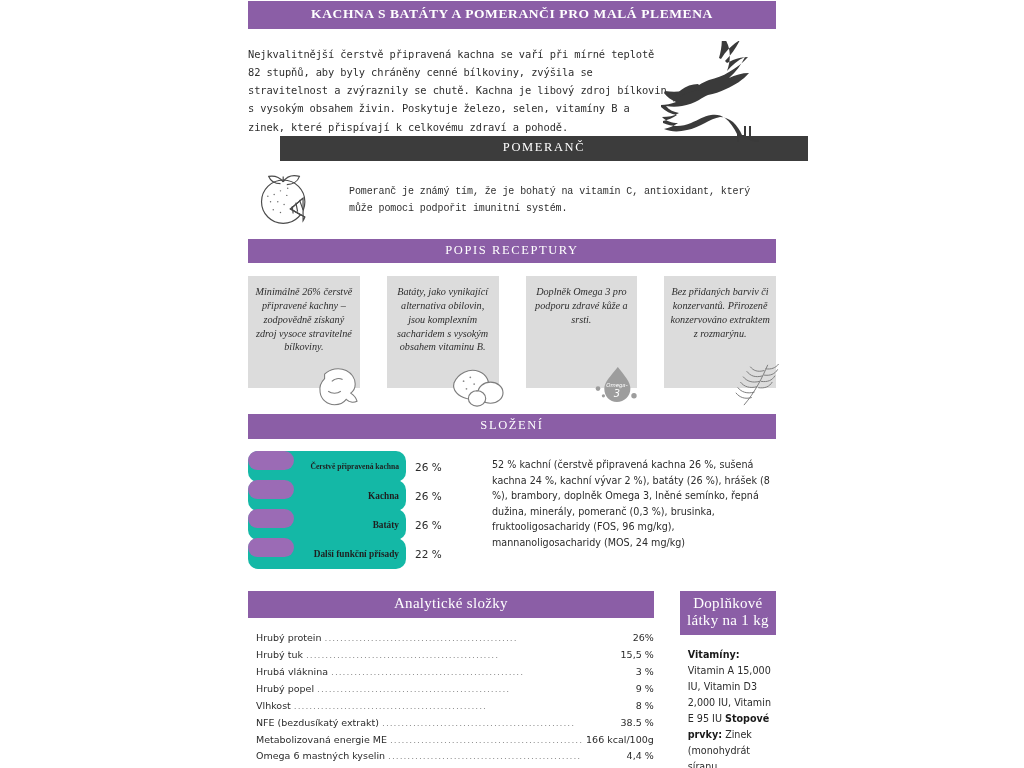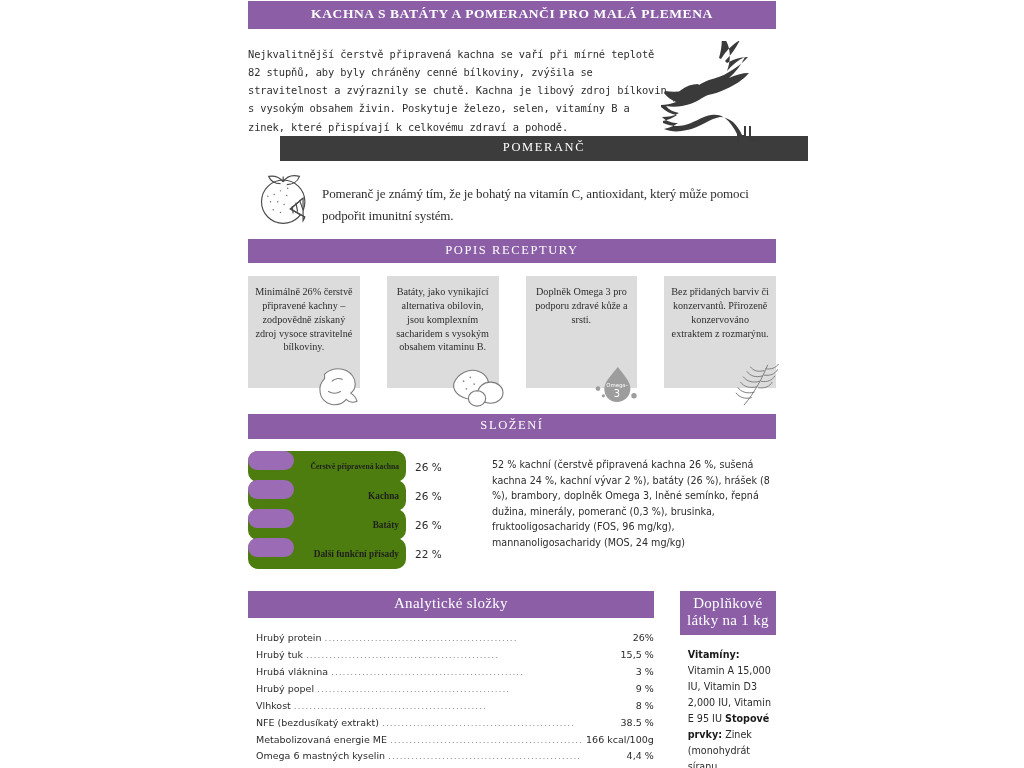--- a/index.html
+++ b/index.html
@@ -74,34 +74,36 @@
   
   .orange-row {
     display: flex;
     align-items: flex-start;
     padding: 10px 0 8px 0;
     min-height: 62px;
   }
   .orange-icon { width: 74px; flex: 0 0 74px; padding-left: 8px; }
   .orange-text {
     flex: 1;
-    font-family: Liberation Serif, serif;
-    font-size: 13px;
+    font-family: Liberation Mono, monospace;
+    font-size: 10px;
     line-height: 1.75;
     color: #2f2f2f;
     padding-top: 12px;
     letter-spacing: -0.1px;
+    margin-left: 27px;
   }
 
   
   .features {
     display: flex;
     gap: 27px;
     margin-top: 13px;
     align-items: flex-start;
+    font-style: italic;
   }
   .feature {
     position: relative;
     flex: 1 1 0;
     background: #dcdcdc;
     min-height: 112px;
     padding: 9px 6px 24px 6px;
     text-align: center;
     font-family: "Liberation Serif", "DejaVu Serif", serif;
     font-size: 10.2px;
@@ -128,21 +130,21 @@
   .comp-bar-line {
     display: flex;
     align-items: center;
     margin-bottom: 10px;
     height: 19px;
   }
   .pill {
     position: relative;
     height: 31px;
     width: 158px;
-    background: #4d7c0f;
+    background: #14b8a6;
     border-radius: 10px;
     display: flex;
     align-items: center;
     justify-content: flex-end;
     padding-right: 7px;
   }
   .pill::before {
     content: "";
     position: absolute;
     left: 0; top: 0;

